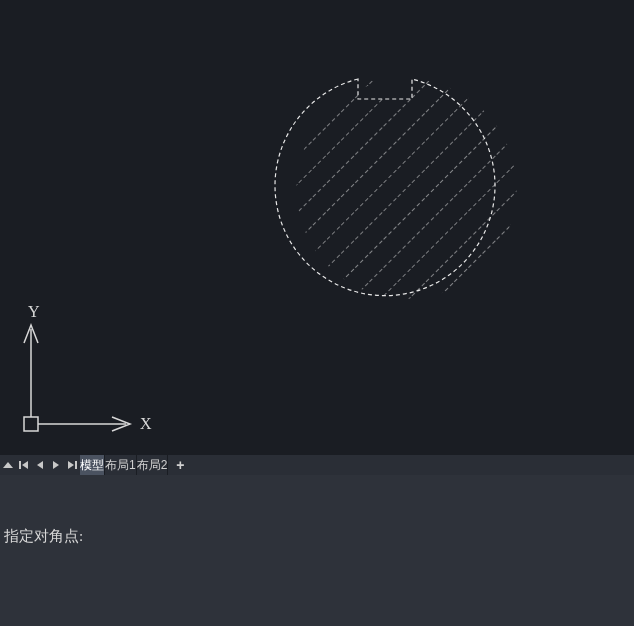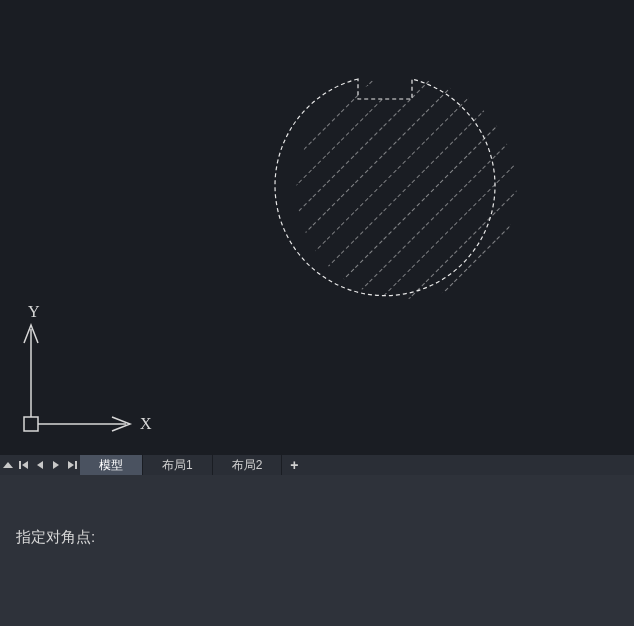--- a/index.html
+++ b/index.html
@@ -35,21 +35,21 @@
       width: 16px;
       display: flex;
       align-items: center;
       justify-content: center;
       color: #c0c0c0;
       cursor: pointer;
       user-select: none;
     }
     .tab-nav-btn svg { display: block; }
     .tab {
-      padding: 0 19px;
+      padding: 0 0;
       display: flex;
       align-items: center;
       cursor: pointer;
       border-right: 1px solid #1a1d23;
       white-space: nowrap;
     }
     .tab.active {
       background: #4a5260;
       color: #ffffff;
     }
@@ -63,22 +63,22 @@
       font-size: 14px;
       font-weight: bold;
     }
     .command-window {
       width: 634px;
       height: 151px;
       background: #2e323a;
       color: #d8d8d8;
       font-size: 15px;
       line-height: 23px;
-      padding: 4px 16px;
-      font-family: Liberation Sans, sans-serif;
+      padding: 4px 4px;
+      font-family: Liberation Serif, serif;
       white-space: pre;
       overflow: hidden;
     }
     .cmd-line { display: block; }
   </style>
 </head>
 <body>
 
 <div class="drawing-area">
   <svg width="634" height="455" style="position:absolute;left:0;top:0;">

